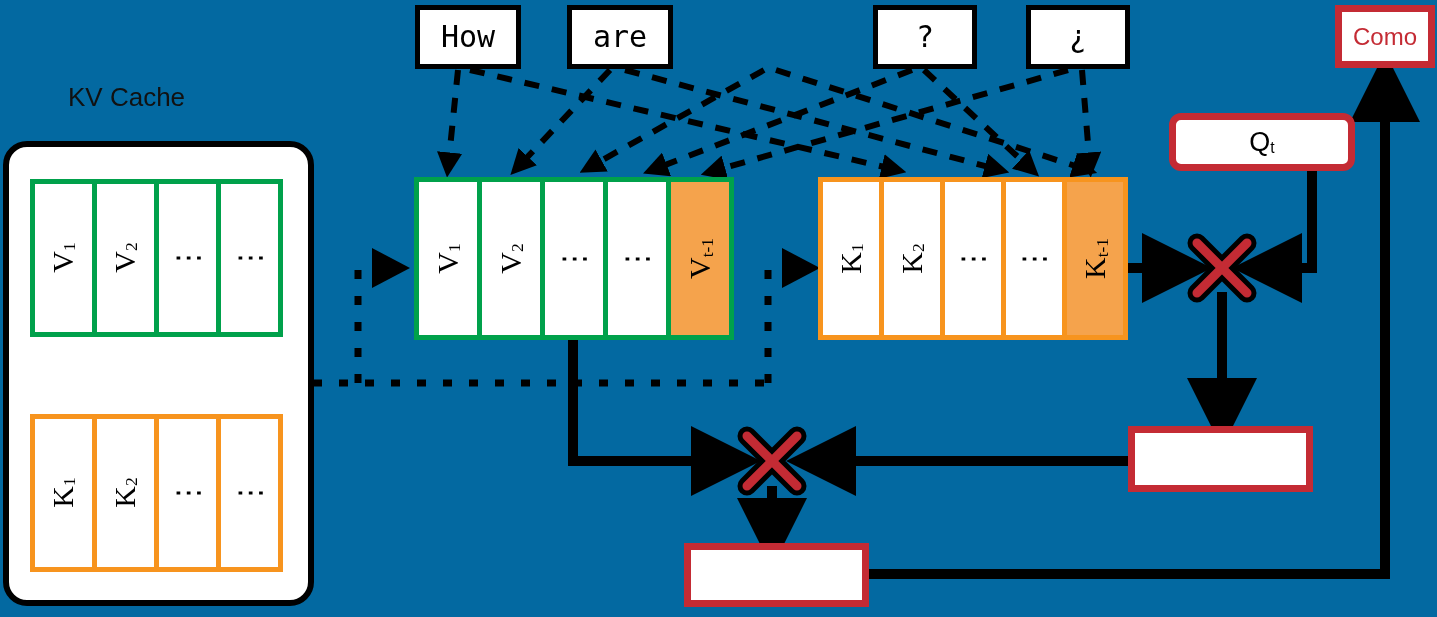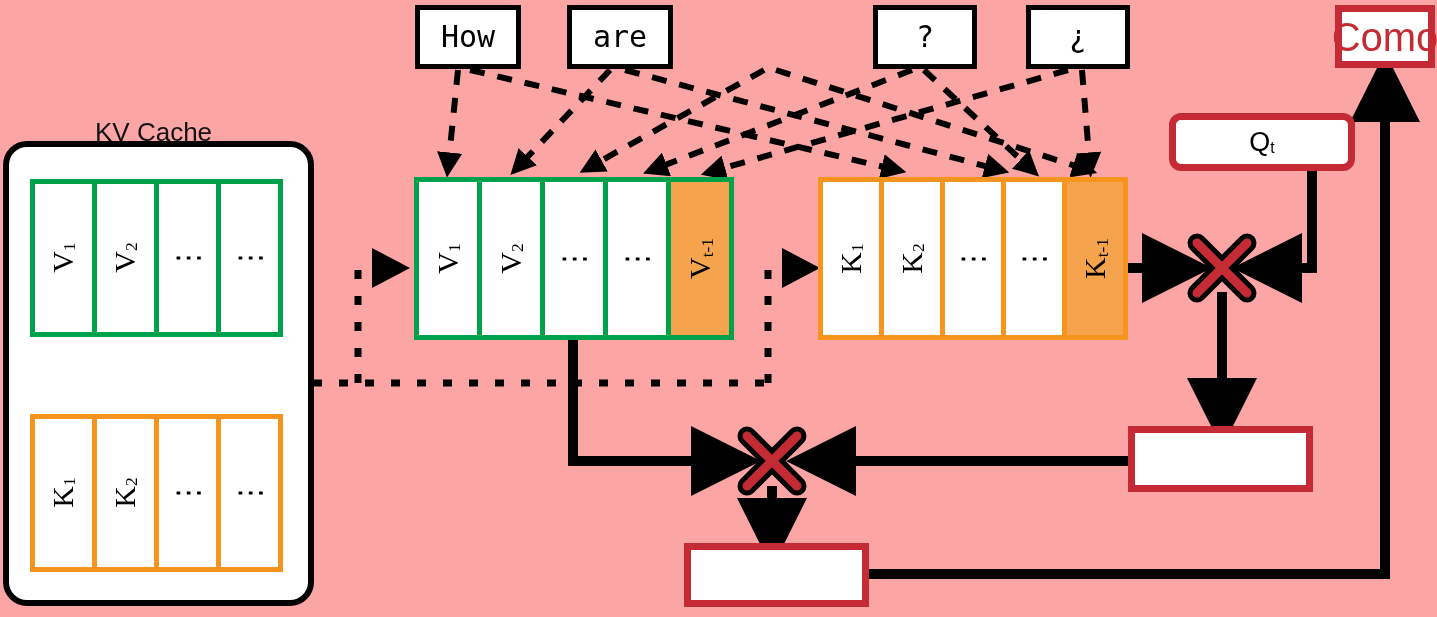--- a/index.html
+++ b/index.html
@@ -1,26 +1,26 @@
 <!DOCTYPE html>
 <html><head>
 <meta charset="utf-8">
 <style>
   html,body{margin:0;padding:0;background:#ffffff;}
   body{font-family:"Liberation Sans",sans-serif;}
-  #stage{position:relative;width:1437px;height:617px;background:#fca5a5;overflow:hidden;}
+  #stage{position:relative;width:1437px;height:617px;background:#0369a1;overflow:hidden;}
   #svgroot{position:absolute;left:0;top:0;width:1437px;height:617px;}
 
   .tokbox{position:absolute;border:5px solid #000;background:#fff;box-sizing:border-box;
           display:flex;align-items:center;justify-content:center;}
   .tokbox span{font-family:"DejaVu Sans Mono","Liberation Mono",monospace;font-size:30px;color:#000;line-height:1;}
 
   .redbox{position:absolute;border:7px solid #C42B34;background:#fff;box-sizing:border-box;
           display:flex;align-items:center;justify-content:center;}
-  .redbox span{font-family:"Liberation Sans",sans-serif;font-size:40px;color:#C42B34;line-height:1;}
+  .redbox span{font-family:"Liberation Sans",sans-serif;font-size:24px;color:#C42B34;line-height:1;}
   .redbox.dark span{color:#000;font-size:27px;}
 
   .cachebox{position:absolute;border:6px solid #000;border-radius:24px;background:#fff;box-sizing:border-box;}
   .cachetitle{position:absolute;font-size:26px;color:#111;white-space:nowrap;}
 
   .arr{position:absolute;box-sizing:border-box;display:flex;background:#fff;}
   .arr .cell{flex:1 1 0;box-sizing:border-box;display:flex;align-items:center;justify-content:center;
              position:relative;background:#fff;}
   .arr.green{border:5px solid #00A14B;}
   .arr.green .cell{border-right:5px solid #00A14B;}
@@ -124,21 +124,21 @@
   <div class="tokbox" style="left:567px;top:5px;width:106px;height:64px;">
     <span>are</span>
   </div>
   <div class="tokbox" style="left:873px;top:5px;width:104px;height:64px;">
     <span>?</span>
   </div>
   <div class="tokbox" style="left:1026px;top:5px;width:104px;height:64px;">
     <span>¿</span>
   </div>
 
-  <div class="cachetitle" style="left:95px;top:82px;margin-top:35px;">KV Cache</div>
+  <div class="cachetitle" style="left:68px;top:82px;">KV Cache</div>
   <div class="cachebox" style="left:3px;top:141px;width:311px;height:465px;"></div>
 
   <div class="arr green" style="left:30px;top:179px;width:253px;height:158px;">
     <div class="cell">
         <span class="lbl">V<sub>1</sub></span>
       </div>
     <div class="cell">
         <span class="lbl">V<sub>2</sub></span>
       </div>
     <div class="cell">

